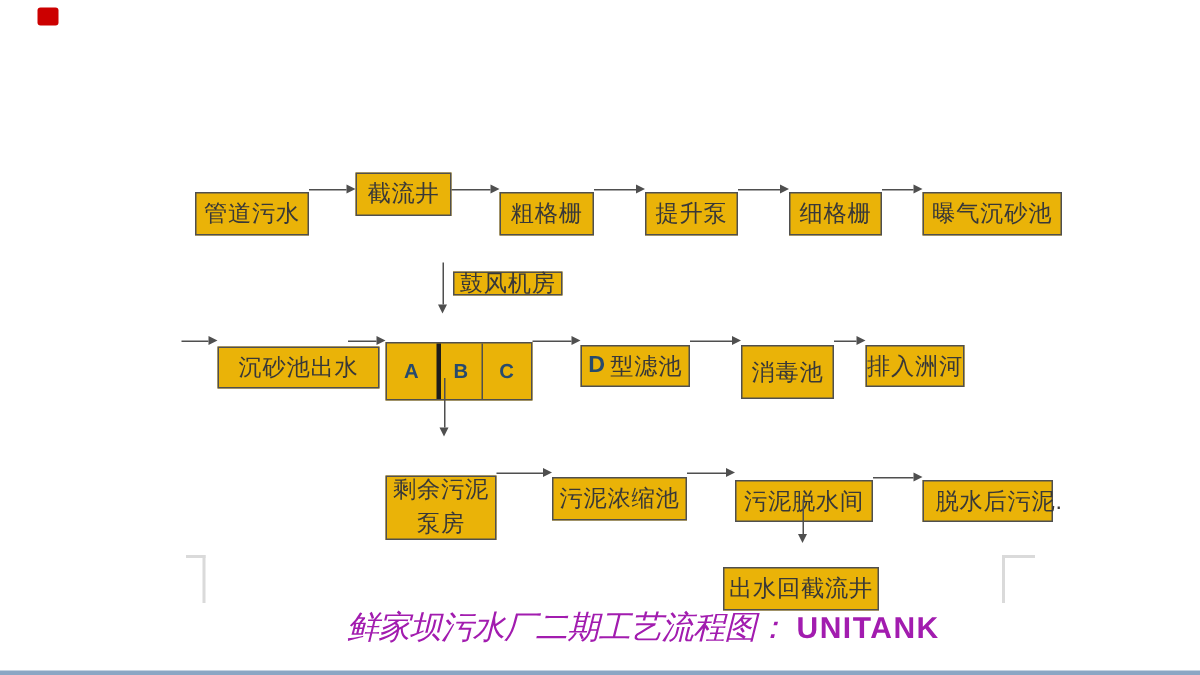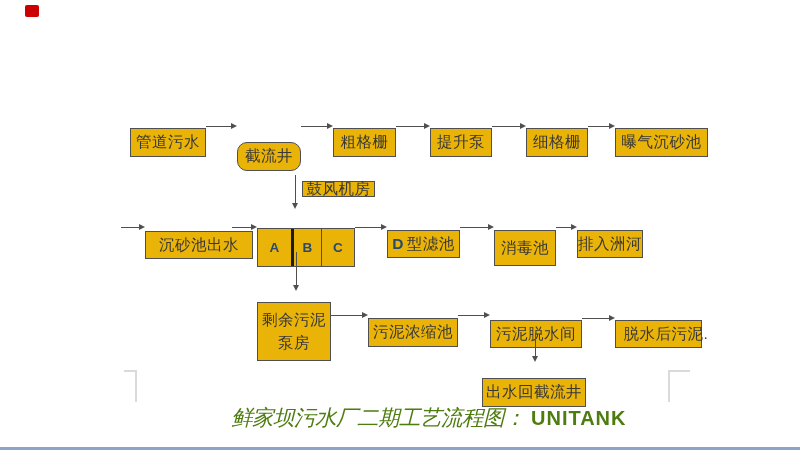--- a/index.html
+++ b/index.html
@@ -36,21 +36,21 @@
   .cell-c{flex:1;}
   .latin{color:#274a6d;font-weight:600;font-family:"Liberation Sans",sans-serif;margin-right:3px;}
   
   .mark{position:absolute;box-sizing:border-box;}
   .mark-left{border-top:2px solid #dadada;border-right:2px solid #dadada;}
   .mark-right{border-top:2px solid #dadada;border-left:2px solid #dadada;}
   
   .red-marker{position:absolute;left:25px;top:5px;width:14px;height:12px;background:#cc0000;border-radius:2px;}
   
   .caption{
-    position:absolute;left:231px;top:403px;white-space:nowrap;color:#4d7c0f;
+    position:absolute;left:231px;top:403px;white-space:nowrap;color:#a21caf;
   }
   .cap-cn{
     font-family:"DejaVu Serif",serif;font-style:italic;font-size:21.5px;letter-spacing:-0.5px;
   }
   .cap-en{
     font-family:"Liberation Sans",sans-serif;font-weight:700;font-size:20px;letter-spacing:1px;margin-left:6px;
   }
   
   .footer-line{position:absolute;left:0;bottom:0;width:800px;height:3px;background:#8ba6c4;}
 </style>
@@ -58,21 +58,21 @@
 <body>
 
 <div id="canvas">
 
   <div class="red-marker"></div>
 
   <div class="box" style="left:130px;top:113px;width:76px;height:29px;">
       <span>管道污水</span>
     </div>
   <div class="harrow" style="left:206px;top:126px;width:25px;"></div>
-  <div class="box" style="left:237px;top:127px;width:64px;height:29px;border-radius:10px;">
+  <div class="box" style="left:237px;top:100px;width:64px;height:29px;">
       <span>截流井</span>
     </div>
   <div class="harrow" style="left:301px;top:126px;width:26px;"></div>
   <div class="box" style="left:333px;top:113px;width:63px;height:29px;">
       <span>粗格栅</span>
     </div>
   <div class="harrow" style="left:396px;top:126px;width:28px;"></div>
   <div class="box" style="left:430px;top:113px;width:62px;height:29px;">
       <span>提升泵</span>
     </div>
@@ -110,21 +110,21 @@
   <div class="harrow" style="left:460px;top:227px;width:28px;"></div>
   <div class="box" style="left:494px;top:215px;width:62px;height:36px;">
       <span>消毒池</span>
     </div>
   <div class="harrow" style="left:556px;top:227px;width:15px;"></div>
   <div class="box" style="left:577px;top:215px;width:66px;height:28px;">
       <span>排入洲河</span>
     </div>
 
   <div class="varrow" style="left:296px;top:252px;height:33px;"></div>
-  <div class="box twoline" style="left:257px;top:287px;width:74px;height:59px;">
+  <div class="box twoline" style="left:257px;top:302px;width:74px;height:43px;">
     <span>剩余污泥</span>
     <span>泵房</span>
   </div>
   <div class="harrow" style="left:331px;top:315px;width:31px;"></div>
   <div class="box" style="left:368px;top:303px;width:90px;height:29px;">
       <span>污泥浓缩池</span>
     </div>
   <div class="harrow" style="left:458px;top:315px;width:26px;"></div>
   <div class="box" style="left:490px;top:305px;width:92px;height:28px;">
       <span>污泥脱水间</span>

